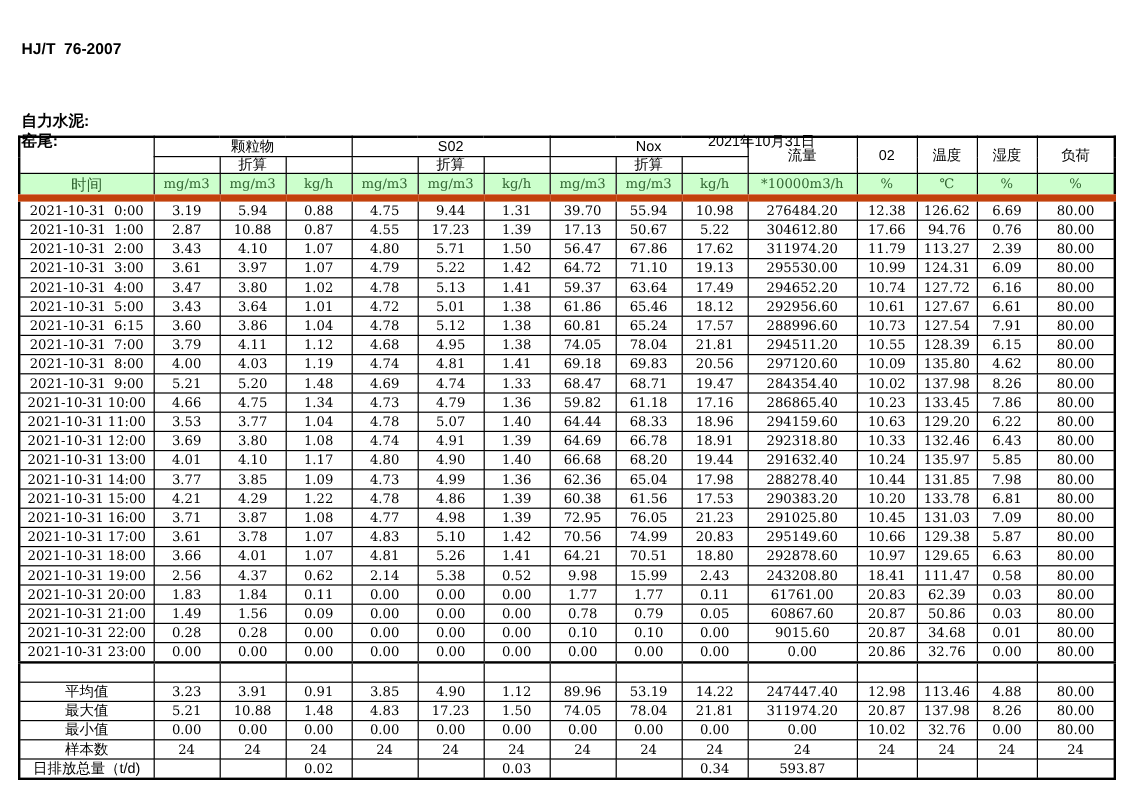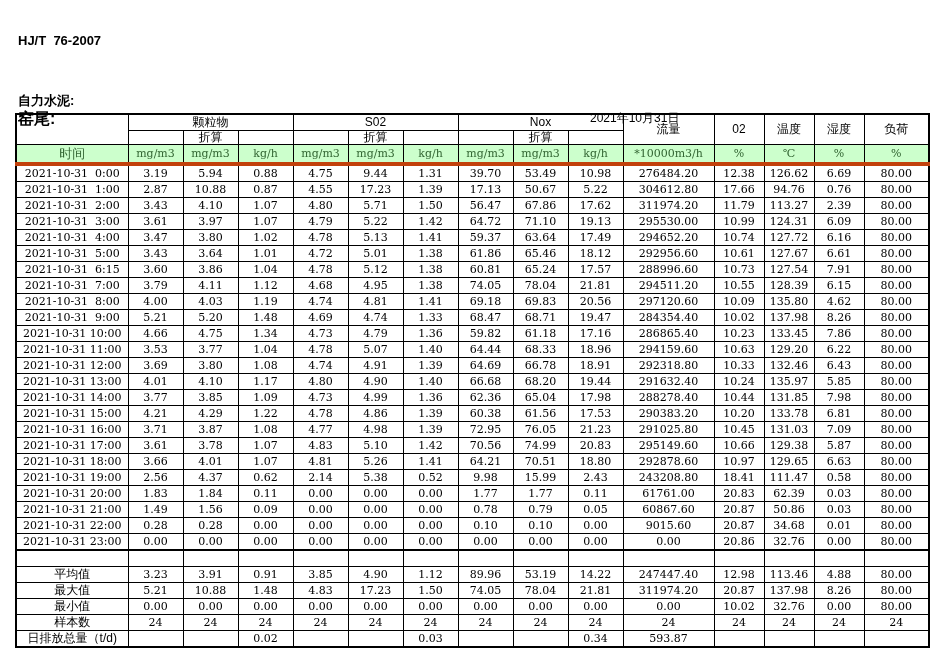--- a/index.html
+++ b/index.html
@@ -2,36 +2,36 @@
 <html><head>
 <meta charset="utf-8">
 <style>
   html,body{margin:0;padding:0;background:#fff;}
   #page{position:relative;width:940px;height:661px;background:#ffffff;
         font-family:"Liberation Sans",sans-serif;color:#000;overflow:hidden;}
   .abs{position:absolute;white-space:pre;margin-top:26px;}
   #std-code{left:18px;top:7px;font-size:13px;font-weight:bold;}
   #report-title{left:215px;top:26px;font-size:17px;font-weight:bold;letter-spacing:1px;}
   #company{left:18px;top:66px;font-size:13px;font-weight:bold;}
-  #location{left:18px;top:83px;font-size:16px;font-weight:bold;}
+  #location{left:18px;top:83px;font-size:13px;font-weight:bold;}
   #report-date{left:590px;top:84px;font-size:12px;}
   #footer-note{left:5px;top:617px;font-size:13px;font-weight:bold;}
   #footer-report-unit{left:5px;top:636px;font-size:10px;font-weight:normal;}
   #footer-unit{left:205px;top:636px;font-size:13px;font-weight:bold;}
 
   table#report-table{position:absolute;left:15px;top:113px;width:913px;
        border-collapse:collapse;table-layout:fixed;
        border:2px solid #000;}
   #report-table td{border:1px solid #000;padding:0;text-align:center;
        font-family:"DejaVu Serif","Liberation Serif",serif;
        font-size:11px;line-height:13px;height:15px;overflow:hidden;white-space:pre;}
   #report-table tr.hdr1 td{height:15px;font-size:12px;font-family:"Liberation Sans",sans-serif;}
   #report-table tr.hdr2 td{height:13px;font-size:12px;font-family:"Liberation Sans",sans-serif;}
   #report-table tr.green td{height:17px;background:#ccffcc;color:#336633;
-       border-bottom:4px solid #c2410c;}
+       border-bottom:6px solid #c2410c;}
   #report-table tr.green td.time-hd{font-size:13px;font-family:"Liberation Sans",sans-serif;}
   #report-table tr.spacer td{border-top:2px solid #000;}
   #report-table td.sum-label{font-size:12px;font-family:"Liberation Sans",sans-serif;}
 </style>
 </head>
 <body>
 
 <div id="page">
   <div class="abs" id="std-code">HJ/T  76-2007</div>
   <div class="abs" id="company">自力水泥:</div>
@@ -98,21 +98,21 @@
         </tr>
         <tr>
           <td>2021-10-31  0:00</td>
           <td>3.19</td>
           <td>5.94</td>
           <td>0.88</td>
           <td>4.75</td>
           <td>9.44</td>
           <td>1.31</td>
           <td>39.70</td>
-          <td>53.49</td>
+          <td>55.94</td>
           <td>10.98</td>
           <td>276484.20</td>
           <td>12.38</td>
           <td>126.62</td>
           <td>6.69</td>
           <td>80.00</td>
         </tr>
         <tr>
           <td>2021-10-31  1:00</td>
           <td>2.87</td>

